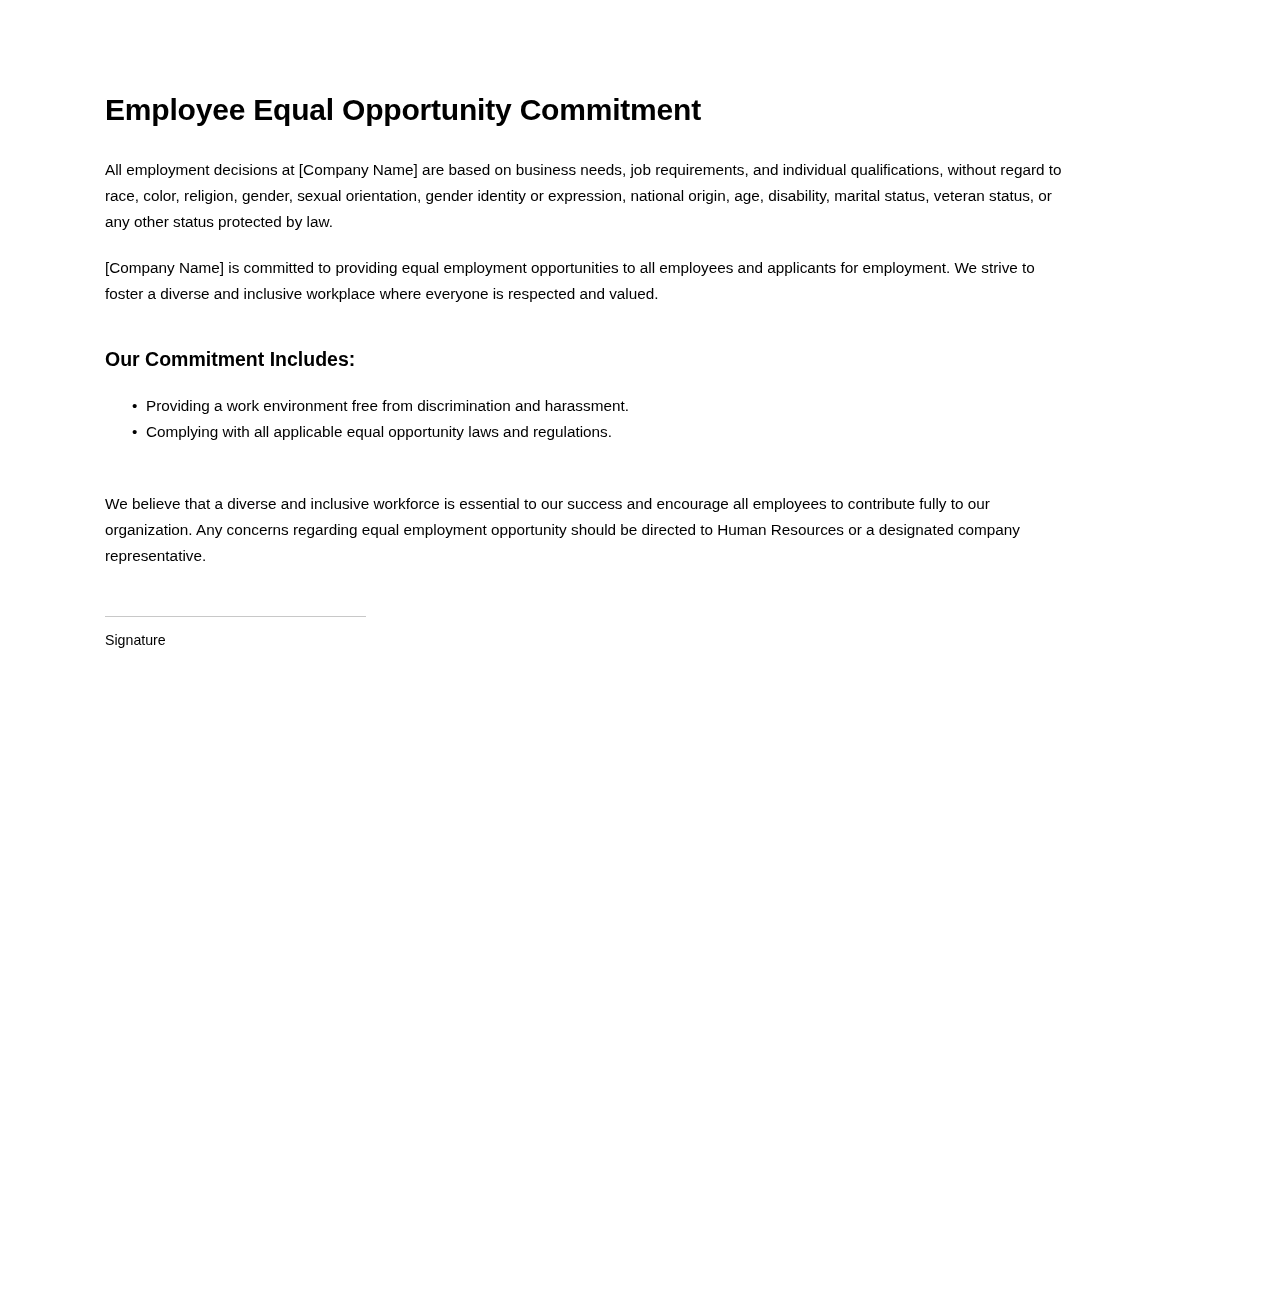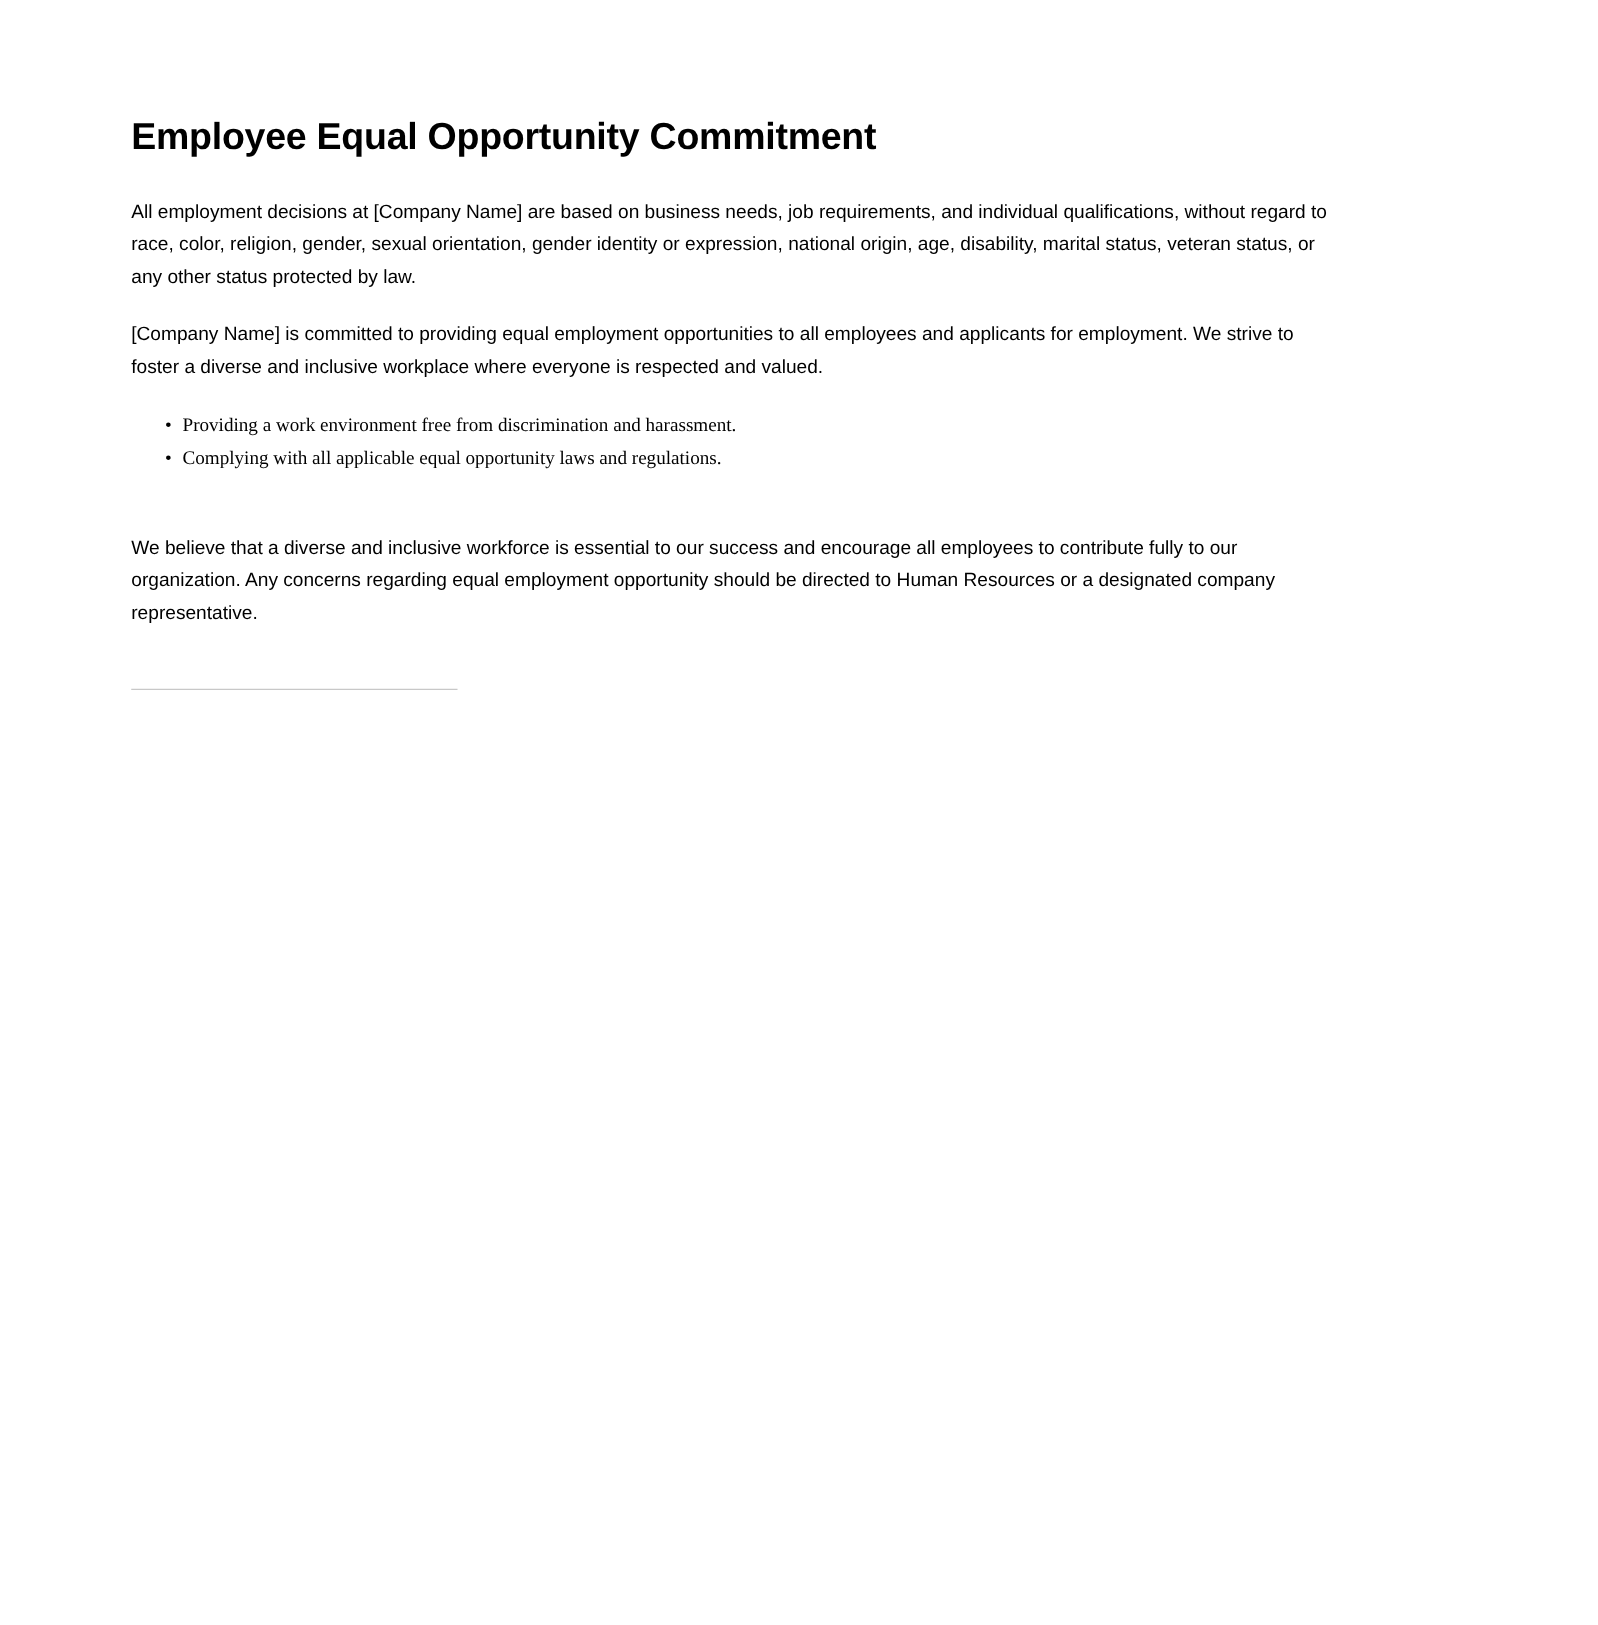--- a/index.html
+++ b/index.html
@@ -48,21 +48,20 @@
     line-height: 24px;
     margin: 40px 0 22px 0;
     color: #000000;
   }
 
   .commitment-list {
     margin: 0 0 0 0;
     padding: 0 0 0 41px;
     list-style: none;
     max-width: 1048px;
-    font-family: Liberation Serif, serif;
   }
   .commitment-list li {
     position: relative;
     font-size: 15.3px;
     line-height: 25.6px;
     margin: 0;
     padding: 0;
     color: #000000;
   }
   .commitment-list li::before {
@@ -108,26 +107,28 @@
 <body>
 
 <div class="page">
 
   <h1 class="doc-title">Employee Equal Opportunity Commitment</h1>
 
   <p class="body-para">All employment decisions at [Company Name] are based on business needs, job requirements, and individual qualifications, without regard to race, color, religion, gender, sexual orientation, gender identity or expression, national origin, age, disability, marital status, veteran status, or any other status protected by law.</p>
 
   <p class="body-para">[Company Name] is committed to providing equal employment opportunities to all employees and applicants for employment. We strive to foster a diverse and inclusive workplace where everyone is respected and valued.</p>
 
+  <h2 class="section-heading">Our Commitment Includes:</h2>
 
   <ul class="commitment-list">
     <li>Providing a work environment free from discrimination and harassment.</li>
     <li>Complying with all applicable equal opportunity laws and regulations.</li>
   </ul>
 
   <p class="closing-para">We believe that a diverse and inclusive workforce is essential to our success and encourage all employees to contribute fully to our organization. Any concerns regarding equal employment opportunity should be directed to Human Resources or a designated company representative.</p>
 
   <div class="sig-block signature-block">
     <hr class="sig-rule signature-rule">
+    <div class="sig-label">Signature</div>
   </div>
 
 
 </div>
 
 </body></html>

